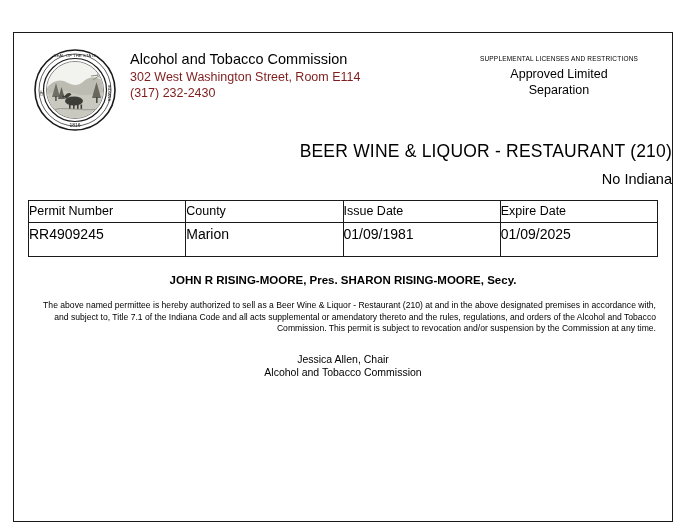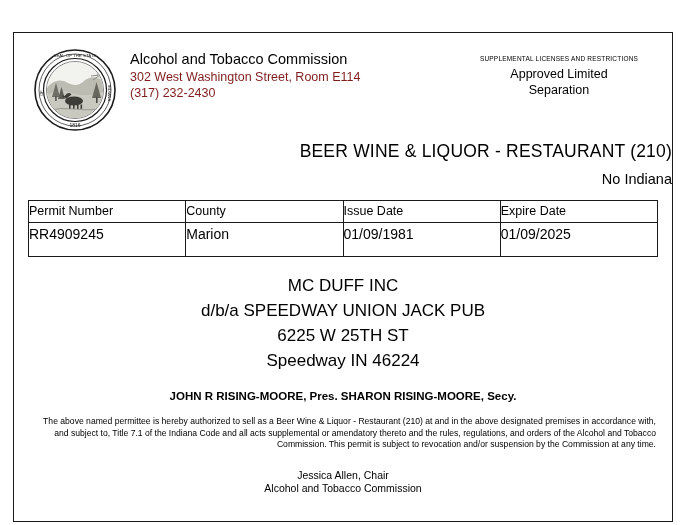--- a/index.html
+++ b/index.html
@@ -253,26 +253,20 @@
           <tr>
             <td>RR4909245</td>
             <td>Marion</td>
             <td>01/09/1981</td>
             <td>01/09/2025</td>
           </tr>
         </tbody>
       </table>
     </div>
 
-    <div class="licensee">
-      <div class="licensee-line">MC DUFF INC</div>
-      <div class="licensee-line">d/b/a SPEEDWAY UNION JACK PUB</div>
-      <div class="licensee-line">6225 W 25TH ST</div>
-      <div class="licensee-line">Speedway IN  46224</div>
-    </div>
 
     <div class="officers">JOHN R RISING-MOORE, Pres.   SHARON RISING-MOORE, Secy.</div>
 
     <div class="legal">The above named permittee is hereby authorized to sell as a Beer Wine &amp; Liquor - Restaurant (210) at and in the above designated premises in accordance with, and subject to, Title 7.1 of the Indiana Code and all acts supplemental or amendatory thereto and the rules, regulations, and orders of the Alcohol and Tobacco Commission.  This permit is subject to revocation and/or suspension by the Commission at any time.</div>
 
     <div class="signature">
       <div class="sig-line">Jessica Allen, Chair</div>
       <div class="sig-line">Alcohol and Tobacco Commission</div>
     </div>
 

